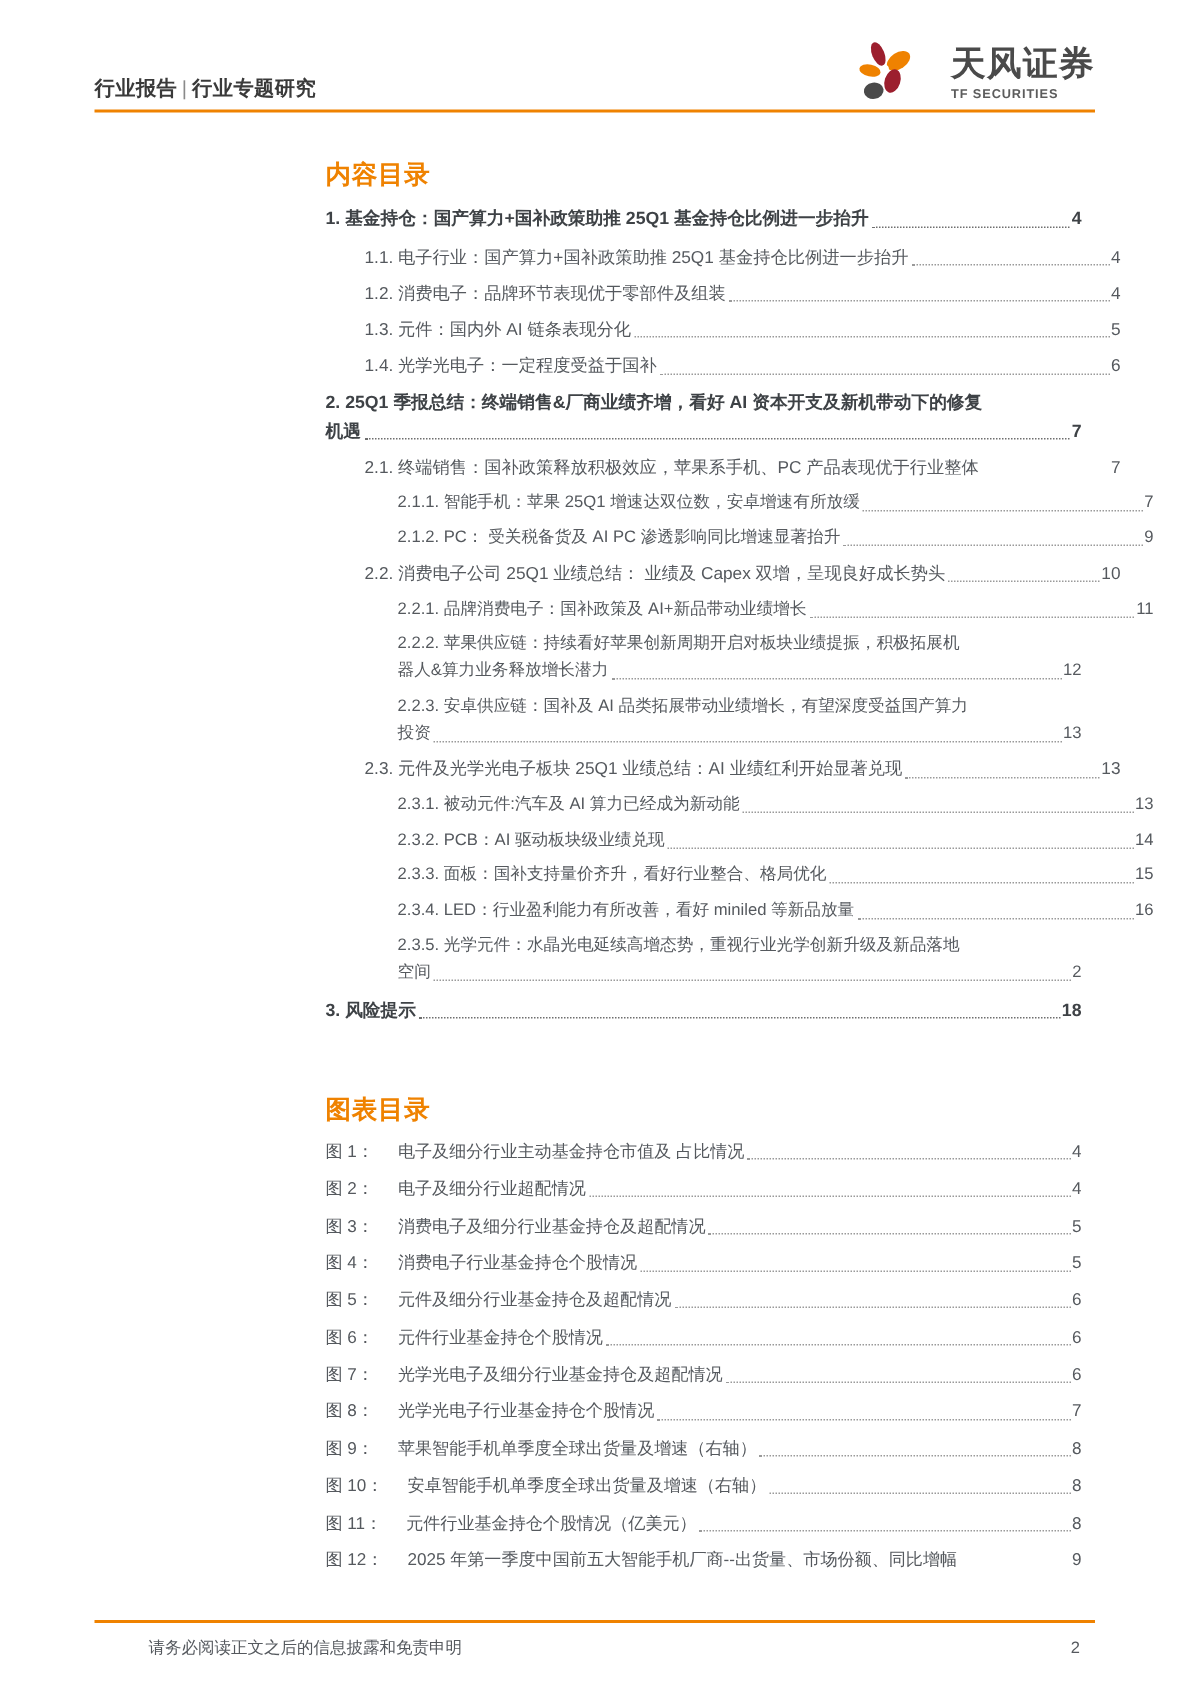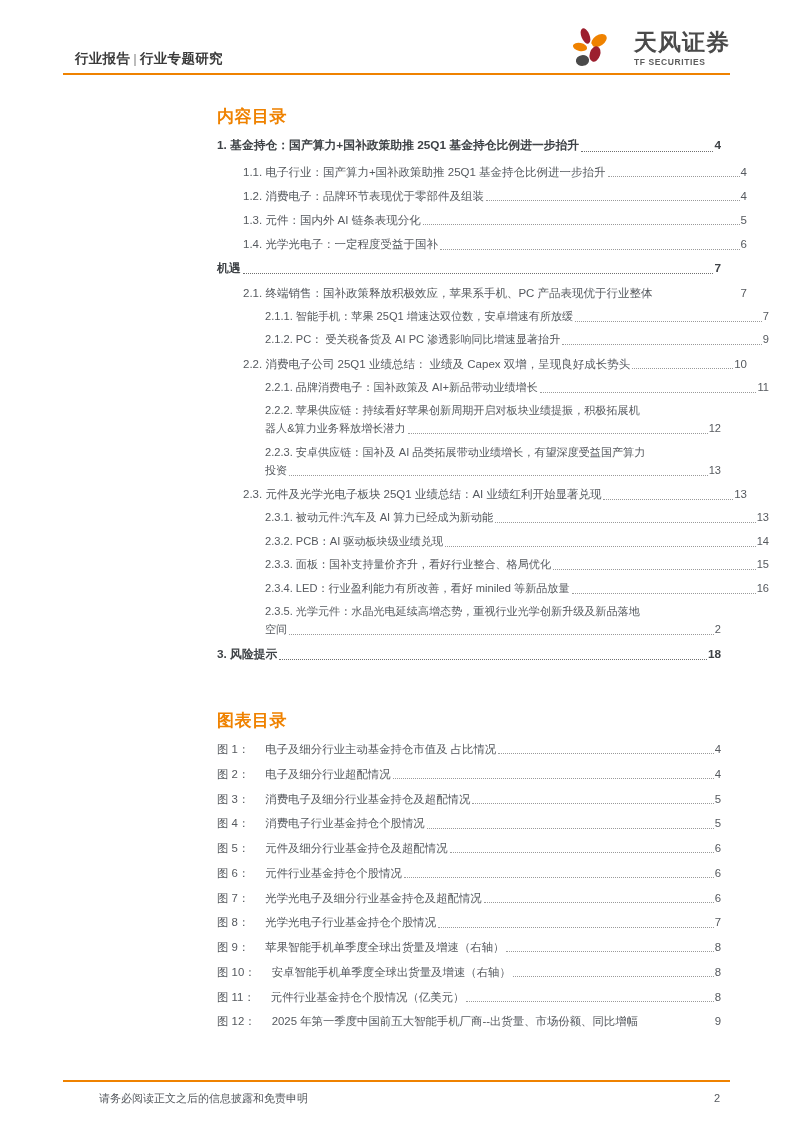--- a/index.html
+++ b/index.html
@@ -24,21 +24,21 @@
   
   .header {
     position: absolute;
     left: 63px;
     top: 26px;
     width: 667px;
     height: 48px;
   }
   .header-left {
     position: absolute;
-    left: 12px;
+    left: 0;
     bottom: 6px;
     font-size: 13.5px;
     font-weight: bold;
     color: #3a3a3a;
     letter-spacing: 0.3px;
     white-space: nowrap;
   }
   .header-left .bar {
     color: #8a8a8a;
     font-weight: normal;
@@ -289,20 +289,21 @@
           <span class="txt">1.3.  元件：国内外 AI 链条表现分化</span>
           <span class="leader"></span>
           <span class="pg">5</span>
         </div>
         <div class="toc-row lvl2">
           <span class="txt">1.4.  光学光电子：一定程度受益于国补</span>
           <span class="leader"></span>
           <span class="pg">6</span>
         </div>
         <div class="toc-wrap lvl1">
+          <span class="line1">2. 25Q1 季报总结：终端销售&amp;厂商业绩齐增，看好 AI 资本开支及新机带动下的修复</span>
           <span class="line2">
             <span class="txt">机遇</span>
             <span class="leader"></span>
             <span class="pg">7</span>
           </span>
         </div>
         <div class="toc-row lvl2 tight">
           <span class="txt">2.1.  终端销售：国补政策释放积极效应，苹果系手机、PC 产品表现优于行业整体</span>
           <span class="leader"></span>
           <span class="pg">7</span>

